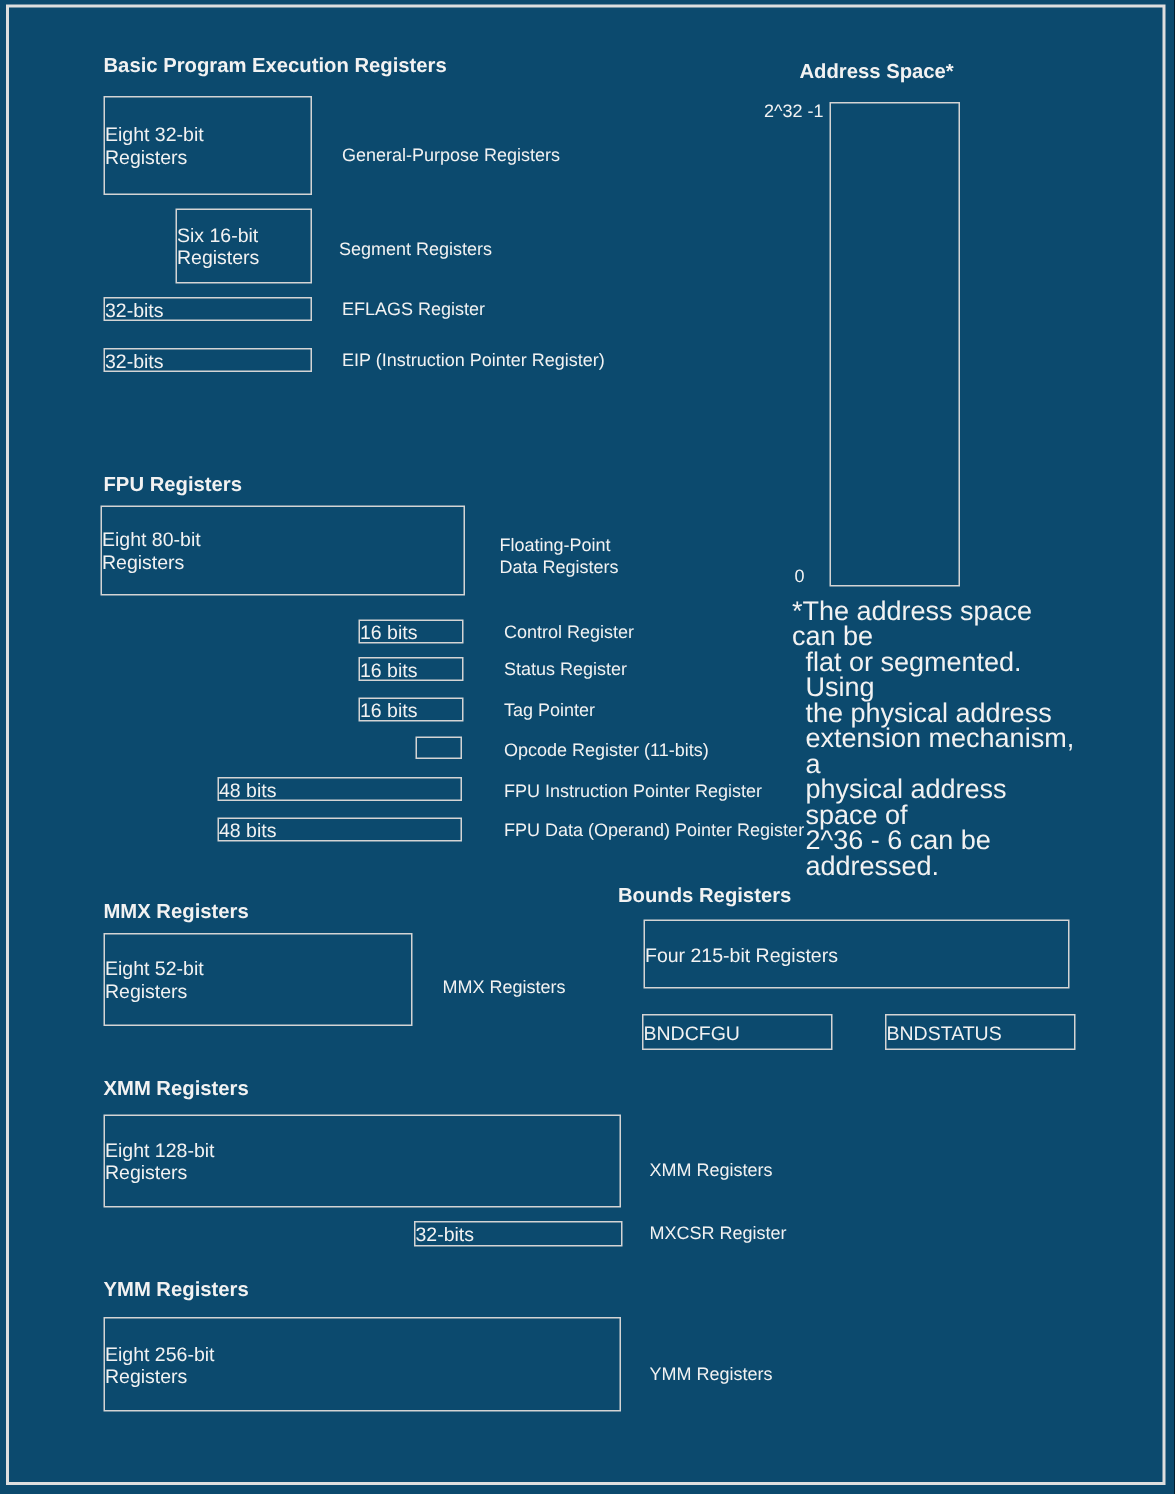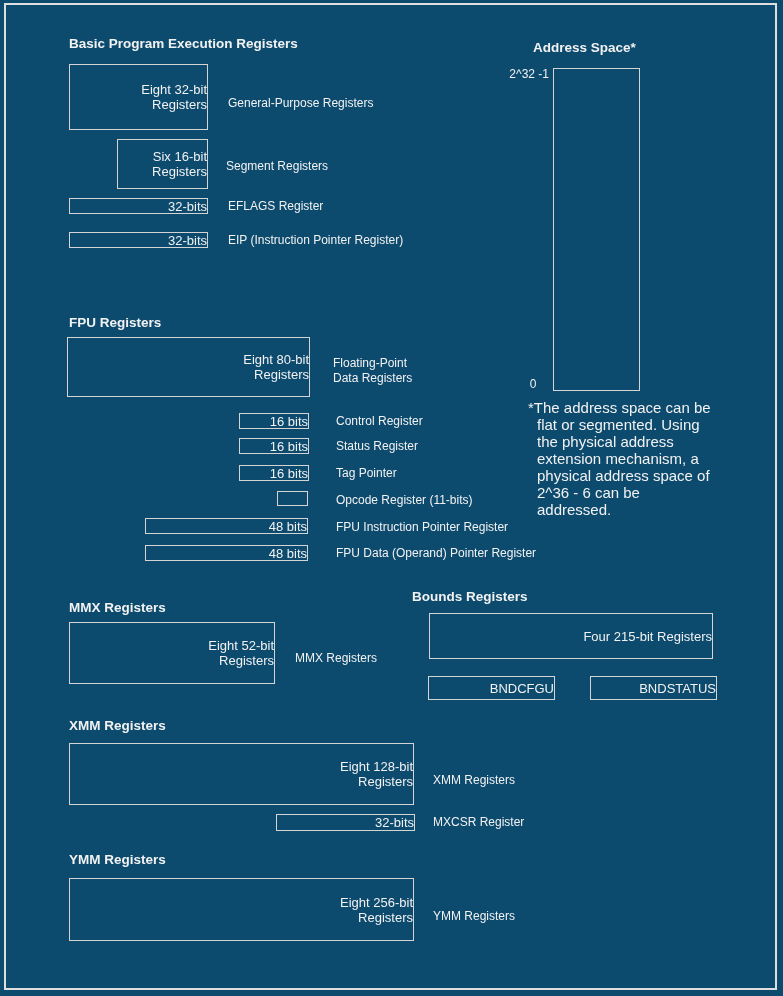--- a/index.html
+++ b/index.html
@@ -8,26 +8,26 @@
     position:relative; width:783px; height:996px; background:#0c4a6e;
     font-family:"Liberation Sans","DejaVu Sans",sans-serif;
     color:#f2f2f2; overflow:hidden;
   }
   .canvas > div { position:absolute; }
   .frame { left:4px; top:3px; width:773px; height:987px; border:2px solid #dedede; }
   .hdg { font-size:13.5px; font-weight:bold; line-height:16px; white-space:nowrap; }
   .lbl { font-size:12px; line-height:16px; white-space:nowrap; }
   .box {
     border:1.5px solid #d4d4d4; display:flex; flex-direction:column;
-    align-items:flex-end; justify-content:center; text-align:center;
+    align-items:flex-start; justify-content:center; text-align:center;
     font-size:13px; line-height:15px; color:#f2f2f2;
   }
   .right { text-align:right; }
   .center { text-align:center; }
-  .note { font-size:15px; line-height:17px; width:190px; }
+  .note { font-size:18px; line-height:17px; width:190px; }
   .note .cont { margin-left:9px; }
 </style>
 </head>
 <body>
 
 <div class="canvas">
   <div class="frame"></div>
 
   <div class="hdg" style="left:69px;top:36px">Basic Program Execution Registers</div>
   <div class="box" style="left:69px;top:64px;width:139px;height:66px">

